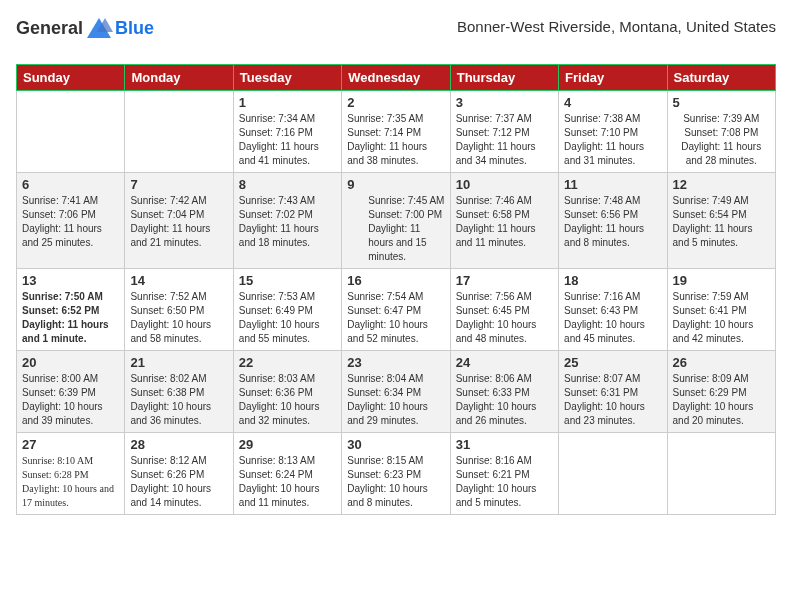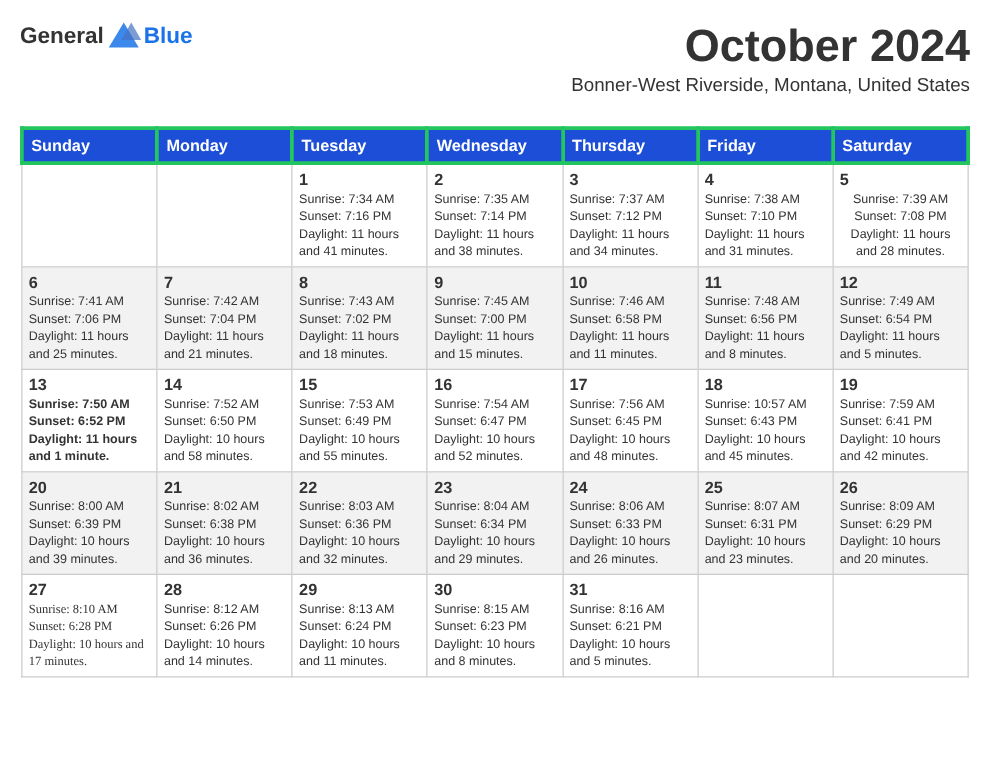--- a/index.html
+++ b/index.html
@@ -47,27 +47,27 @@
       font-size: 15px;
       color: #333;
       margin-top: 2px;
     }
     .calendar {
       width: 100%;
       border-collapse: collapse;
       border: 1px solid #ccc;
     }
     .calendar th {
-      background-color: #1d4ed8;
+      background-color: #b91c1c;
       color: white;
       text-align: left;
       padding: 5px 6px;
       font-size: 13px;
       font-weight: bold;
-      border: 3px solid #22c55e;
+      border: 1px solid #22c55e;
     }
     .calendar td {
       vertical-align: top;
       padding: 4px 5px;
       font-size: 10.5px;
       color: #333;
       border: 1px solid #ccc;
       width: 108px;
       min-height: 80px;
       background: #fff;
@@ -101,21 +101,20 @@
     <div class="logo-text">
       <span class="logo-general">General</span>
       <svg class="logo-icon" viewBox="0 0 28 24">
         <polygon points="14,2 26,22 2,22" fill="#1a73e8" opacity="0.85"></polygon>
         <polygon points="20,2 28,16 12,16" fill="#4472C4" opacity="0.7"></polygon>
       </svg>
       <span class="logo-blue">Blue</span>
     </div>
   </div>
   <div class="title-section">
-    <div class="month-title">October 2024</div>
     <div class="location-title">Bonner-West Riverside, Montana, United States</div>
   </div>
 </div>
 
 <table class="calendar">
   <thead>
     <tr>
     <th>Sunday</th>
         <th>Monday</th>
         <th>Tuesday</th>
@@ -174,21 +173,21 @@
 Daylight: 11 hours and 21 minutes.</div>
         </td>
         <td>
           <span class="day-number">8</span>
           <div class="day-info" style="white-space: pre-line;">Sunrise: 7:43 AM
 Sunset: 7:02 PM
 Daylight: 11 hours and 18 minutes.</div>
         </td>
         <td>
           <span class="day-number">9</span>
-          <div class="day-info" style="white-space: pre-line;">Sunrise: 7:45 AM
+          <div class="day-info" style="white-space: pre-line; margin-left: 21px;">Sunrise: 7:45 AM
 Sunset: 7:00 PM
 Daylight: 11 hours and 15 minutes.</div>
         </td>
         <td>
           <span class="day-number">10</span>
           <div class="day-info" style="white-space: pre-line;">Sunrise: 7:46 AM
 Sunset: 6:58 PM
 Daylight: 11 hours and 11 minutes.</div>
         </td>
         <td>
@@ -230,21 +229,21 @@
 Daylight: 10 hours and 52 minutes.</div>
         </td>
         <td>
           <span class="day-number">17</span>
           <div class="day-info" style="white-space: pre-line;">Sunrise: 7:56 AM
 Sunset: 6:45 PM
 Daylight: 10 hours and 48 minutes.</div>
         </td>
         <td>
           <span class="day-number">18</span>
-          <div class="day-info" style="white-space: pre-line;">Sunrise: 10:57 AM
+          <div class="day-info" style="white-space: pre-line;">Sunrise: 7:16 AM
 Sunset: 6:43 PM
 Daylight: 10 hours and 45 minutes.</div>
         </td>
         <td>
           <span class="day-number">19</span>
           <div class="day-info" style="white-space: pre-line;">Sunrise: 7:59 AM
 Sunset: 6:41 PM
 Daylight: 10 hours and 42 minutes.</div>
         </td>
       </tr>

